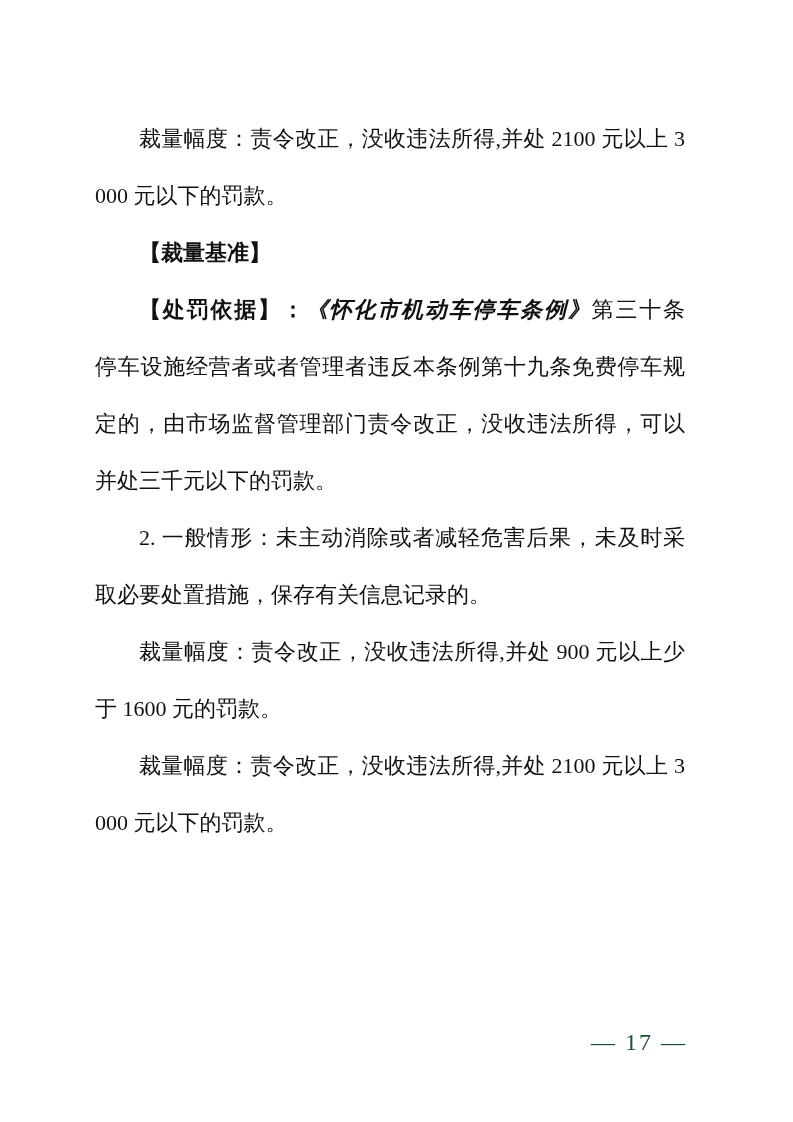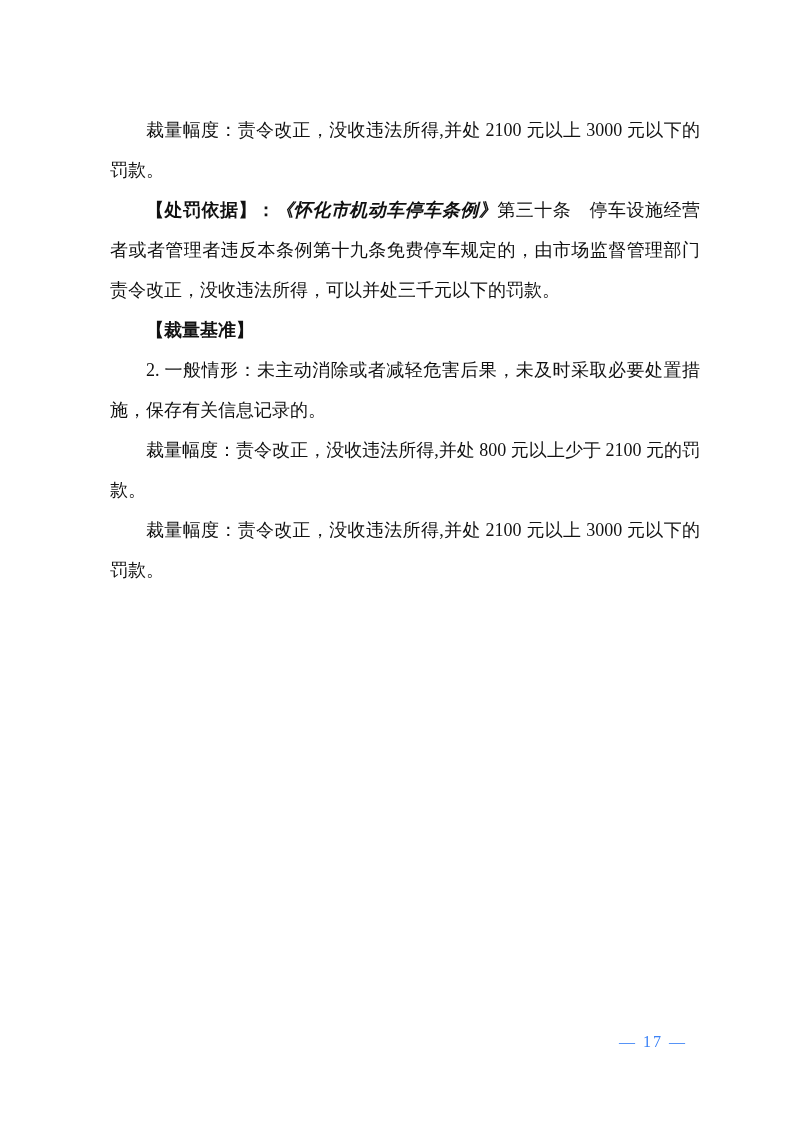--- a/index.html
+++ b/index.html
@@ -9,54 +9,54 @@
     width: 793px;
     height: 1122px;
     margin: 0 auto;
     background: #ffffff;
     overflow: hidden;
     font-family: "Liberation Serif", "DejaVu Serif", serif;
     color: #111111;
   }
   .doc-body {
     position: absolute;
-    left: 110px;
+    left: 95px;
     top: 110px;
     width: 590px;
-    font-size: 18px;
-    line-height: 40px;
+    font-size: 22px;
+    line-height: 57px;
     text-align: justify;
     text-justify: inter-ideograph;
   }
   .doc-body p {
     margin: 0;
     padding: 0;
     text-indent: 2em;
     word-break: break-all;
   }
   .seg-normal { font-weight: 400; font-style: normal; }
   .seg-bold { font-weight: 700; font-style: normal; }
   .seg-bold-italic { font-weight: 700; font-style: italic; }
   .page-number {
     position: absolute;
     top: 1028px;
     right: 106px;
-    font-size: 16px;
+    font-size: 24px;
     line-height: 28px;
-    color: #3b82f6;
+    color: #14532d;
     letter-spacing: 2px;
     font-family: "Liberation Serif", "DejaVu Serif", serif;
   }
 </style>
 </head>
 <body>
 
 <div class="page">
   <div class="doc-body">
       <p><span class="seg-normal">裁量幅度：责令改正，没收违法所得,并处 2100 元以上 3000 元以下的罚款。</span></p>
+      <p><span class="seg-bold">【裁量基准】</span></p>
       <p><span class="seg-bold">【处罚依据】：</span><span class="seg-bold-italic">《怀化市机动车停车条例》</span><span class="seg-normal">第三十条　停车设施经营者或者管理者违反本条例第十九条免费停车规定的，由市场监督管理部门责令改正，没收违法所得，可以并处三千元以下的罚款。</span></p>
-      <p><span class="seg-bold">【裁量基准】</span></p>
       <p><span class="seg-normal">2. 一般情形：未主动消除或者减轻危害后果，未及时采取必要处置措施，保存有关信息记录的。</span></p>
-      <p><span class="seg-normal">裁量幅度：责令改正，没收违法所得,并处 800 元以上少于 2100 元的罚款。</span></p>
+      <p><span class="seg-normal">裁量幅度：责令改正，没收违法所得,并处 900 元以上少于 1600 元的罚款。</span></p>
       <p><span class="seg-normal">裁量幅度：责令改正，没收违法所得,并处 2100 元以上 3000 元以下的罚款。</span></p>
     </div>
   <div class="page-number">— 17 —</div>
 </div>
 
 </body></html>

